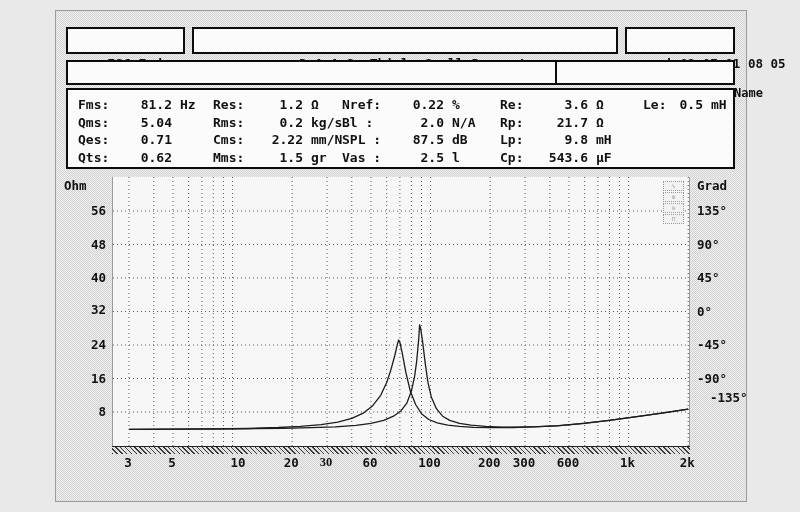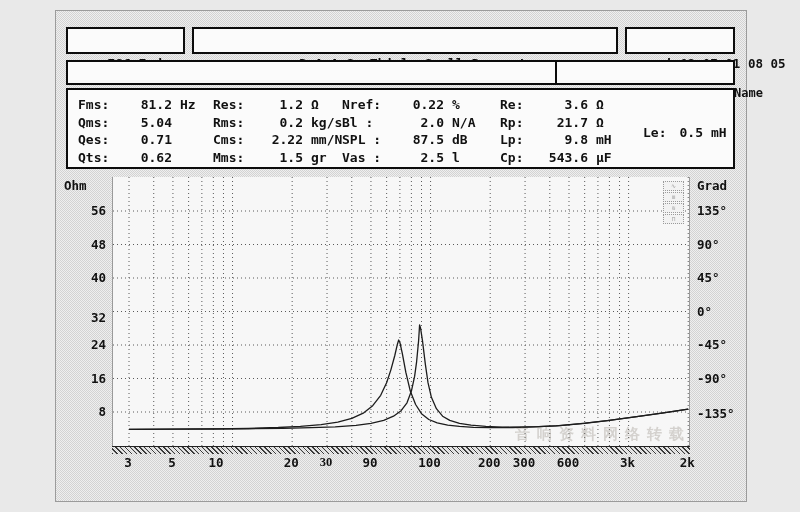--- a/index.html
+++ b/index.html
@@ -31,21 +31,21 @@
   #table-box{left:10px;top:77px;width:669px;height:81px;padding:6px 0 0 10px;}
   .prow{display:grid;grid-template-columns:135px 129px 158px 143px auto;height:17.5px;line-height:17.5px;}
   .pcell{white-space:pre;}
   .pl{display:inline-block;}
   .pv{display:inline-block;text-align:right;}
   .pu{display:inline-block;margin-left:8px;}
   .c0 .pl{width:44px;} .c0 .pv{width:50px;}
   .c1 .pl{width:44px;} .c1 .pv{width:46px;}
   .c2 .pl{width:48px;} .c2 .pv{width:54px;}
   .c3 .pl{width:36px;} .c3 .pv{width:52px;}
-  .c4 .pl{width:30px;margin-top:28px;} .c4 .pv{width:30px;}
+  .c4 .pl{width:30px;} .c4 .pv{width:30px;}
 
   
   #plot{
     position:absolute;left:56px;top:166px;width:576px;height:269px;
     background:#f7f7f7;border-left:1px solid #9a9a9a;border-right:1px solid #9a9a9a;
     box-sizing:content-box;
   }
   #plot svg{display:block;}
   #hatch-band{
     position:absolute;left:56px;top:435px;width:578px;height:7px;
@@ -142,43 +142,42 @@
         <div class="legend-chip">≡</div>
         <div class="legend-chip">≋</div>
         <div class="legend-chip">⊓</div>
       </div>
   </div>
   <div id="hatch-band"></div>
   <div id="yleft-ticks">
       <div class="ytick left" style="top: 193px;">56</div>
       <div class="ytick left" style="top: 226.5px;">48</div>
       <div class="ytick left" style="top: 260px;">40</div>
-      <div class="ytick left" style="top: 300px;">32</div>
+      <div class="ytick left" style="top: 292px;">32</div>
       <div class="ytick left" style="top: 327px;">24</div>
       <div class="ytick left" style="top: 360.5px;">16</div>
       <div class="ytick left" style="top: 394px;">8</div>
     </div>
   <div id="yright-ticks">
       <div class="ytick right" style="top: 193px;">135°</div>
       <div class="ytick right" style="top: 226.5px;">90°</div>
       <div class="ytick right" style="top: 260px;">45°</div>
       <div class="ytick right" style="top: 293.5px;">0°</div>
       <div class="ytick right" style="top: 327px;">-45°</div>
       <div class="ytick right" style="top: 360.5px;">-90°</div>
-      <div class="ytick right" style="top: 396px;">-135°</div>
+      <div class="ytick right" style="top: 380px; margin-left: 13px;">-135°</div>
     </div>
   <div id="xticks">
       <div class="xtick" style="left: 72px;">3</div>
       <div class="xtick" style="left: 115.933px;">5</div>
-      <div class="xtick" style="left: 160px;">10</div>
+      <div class="xtick" style="left: 182px;">10</div>
       <div class="xtick" style="left: 235.159px;">20</div>
       <div class="xtick" style="left: 270.03px; font-family: Liberation Serif, serif;">30</div>
-      <div class="xtick" style="left: 313.963px;">90</div>
+      <div class="xtick" style="left: 313.963px;">60</div>
       <div class="xtick" style="left: 373.576px;">100</div>
       <div class="xtick" style="left: 433.189px;">200</div>
       <div class="xtick" style="left: 468.06px;">300</div>
       <div class="xtick" style="left: 511.993px;">600</div>
-      <div class="xtick" style="left: 571.606px;">3k</div>
+      <div class="xtick" style="left: 571.606px;">1k</div>
       <div class="xtick" style="left: 631.219px;">2k</div>
     </div>
-  <div id="watermark">音响资料网络转载</div>
 
 </div>
 
 </body></html>

